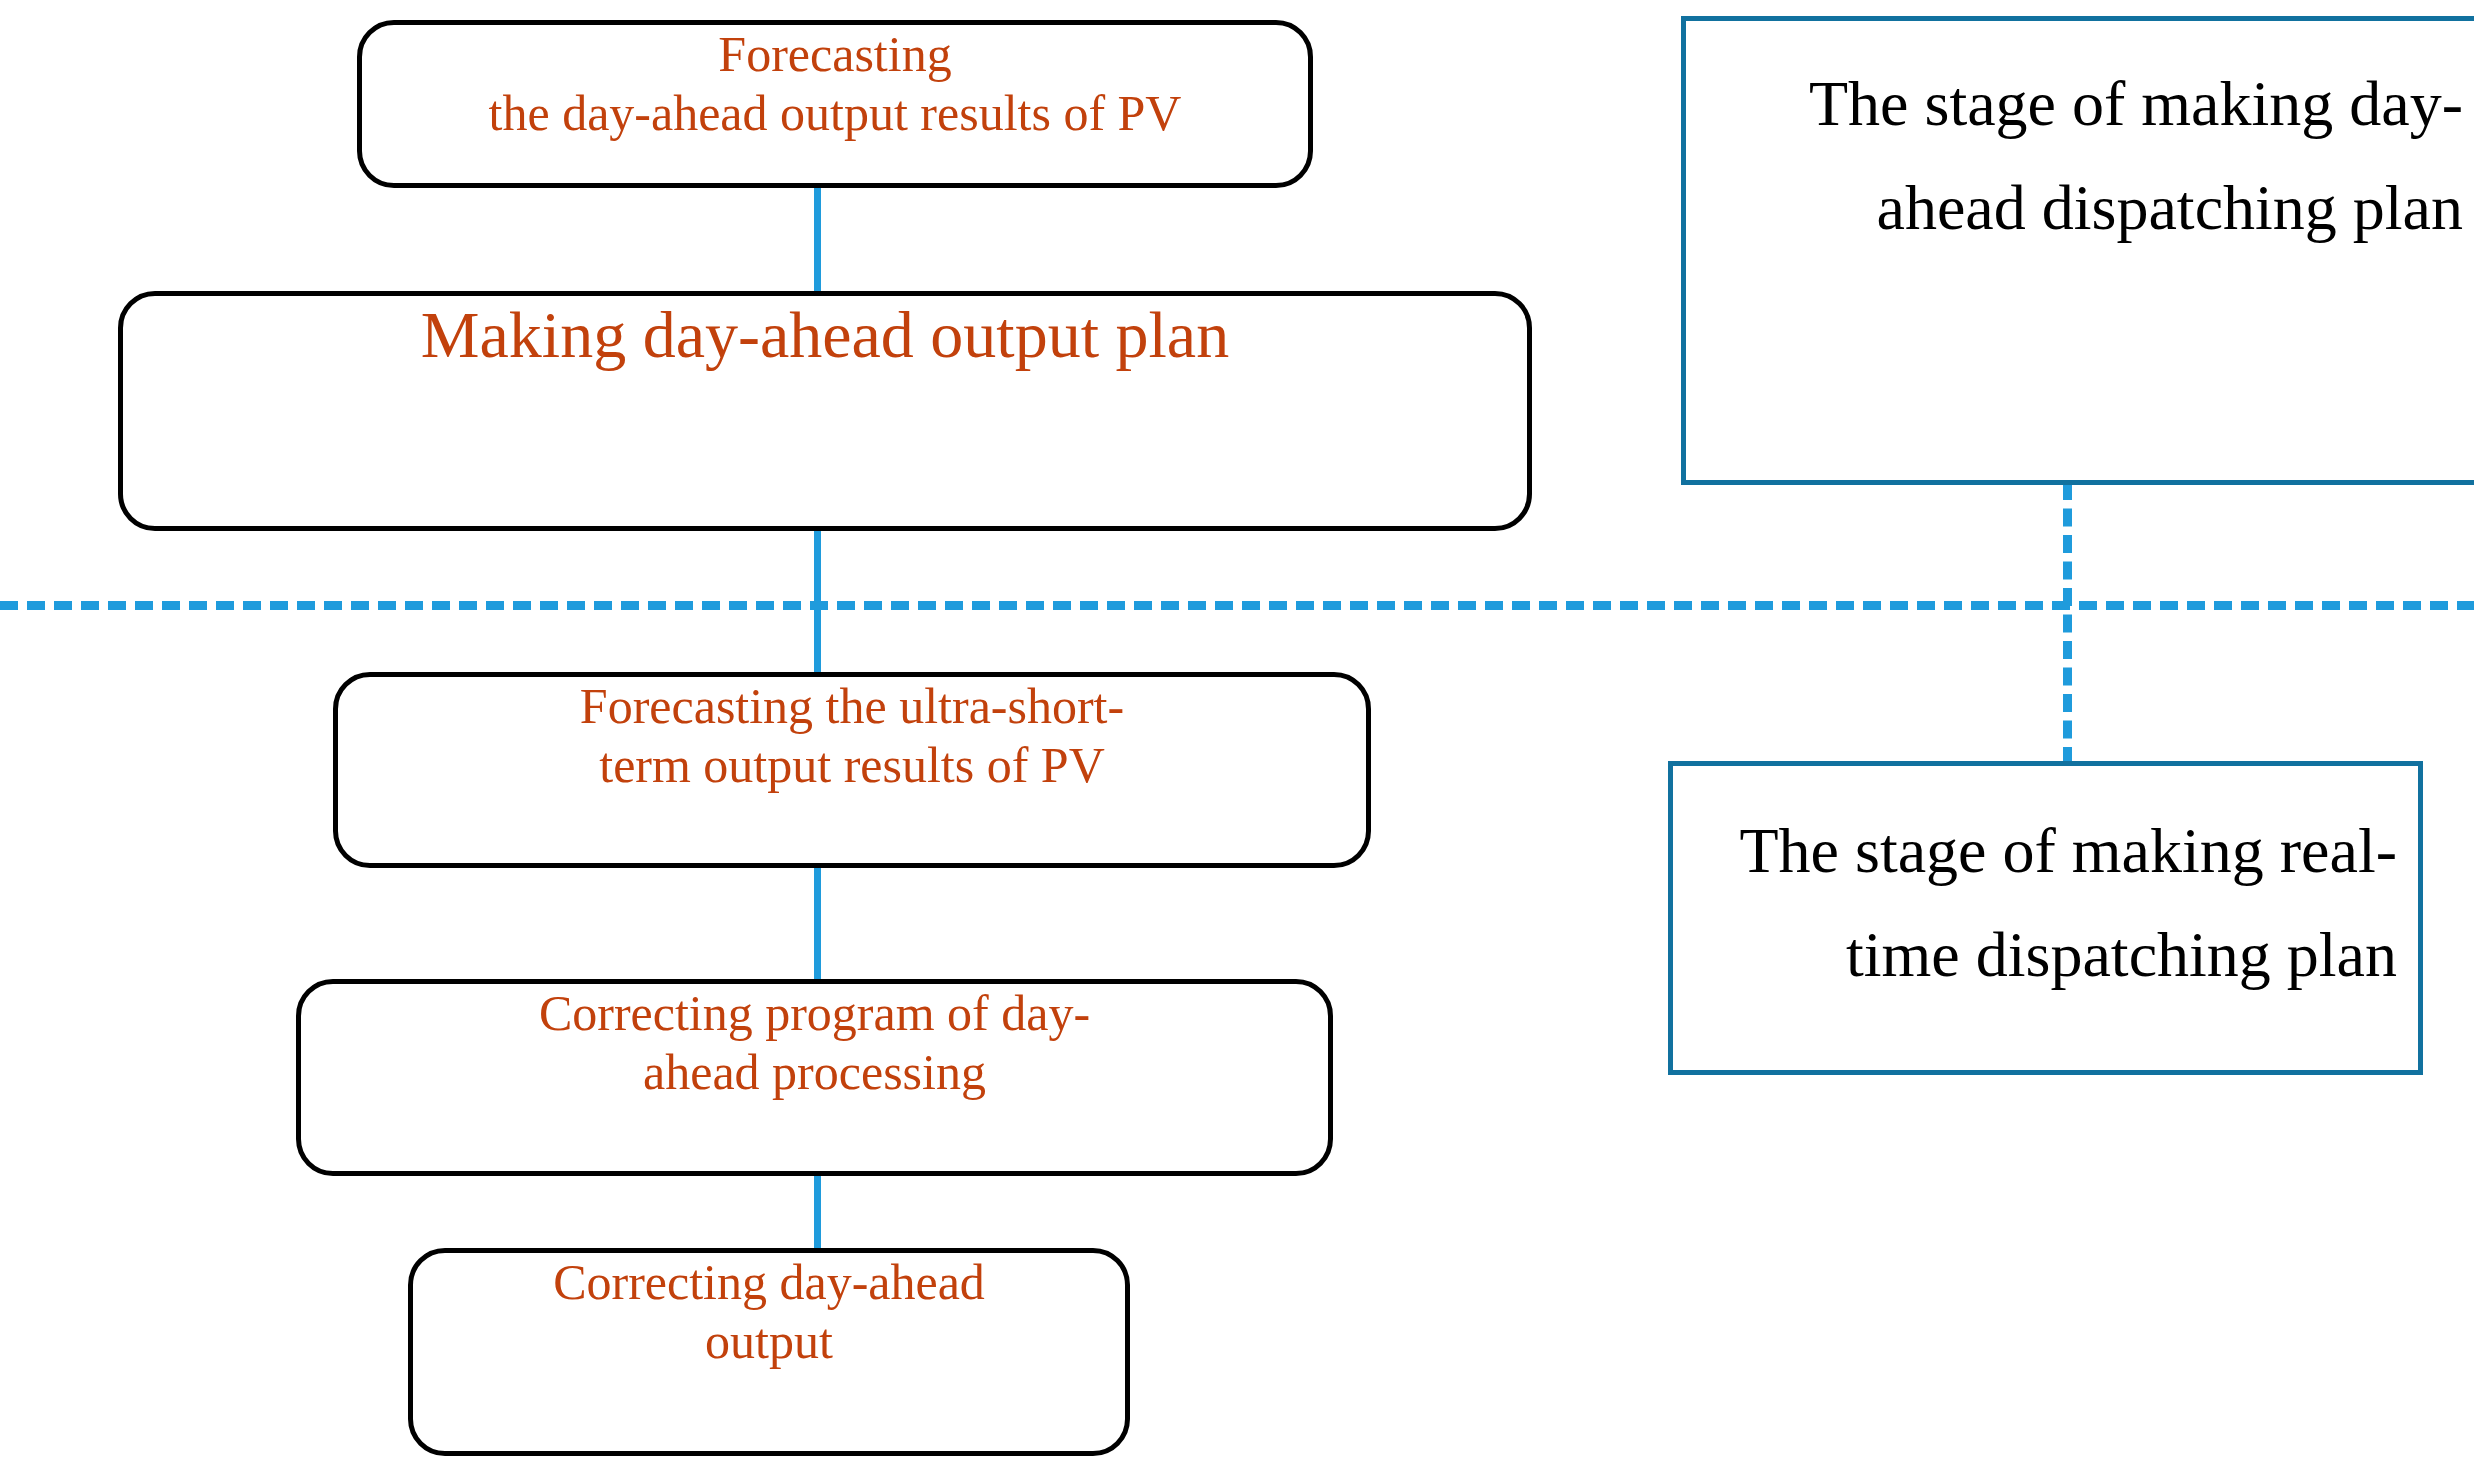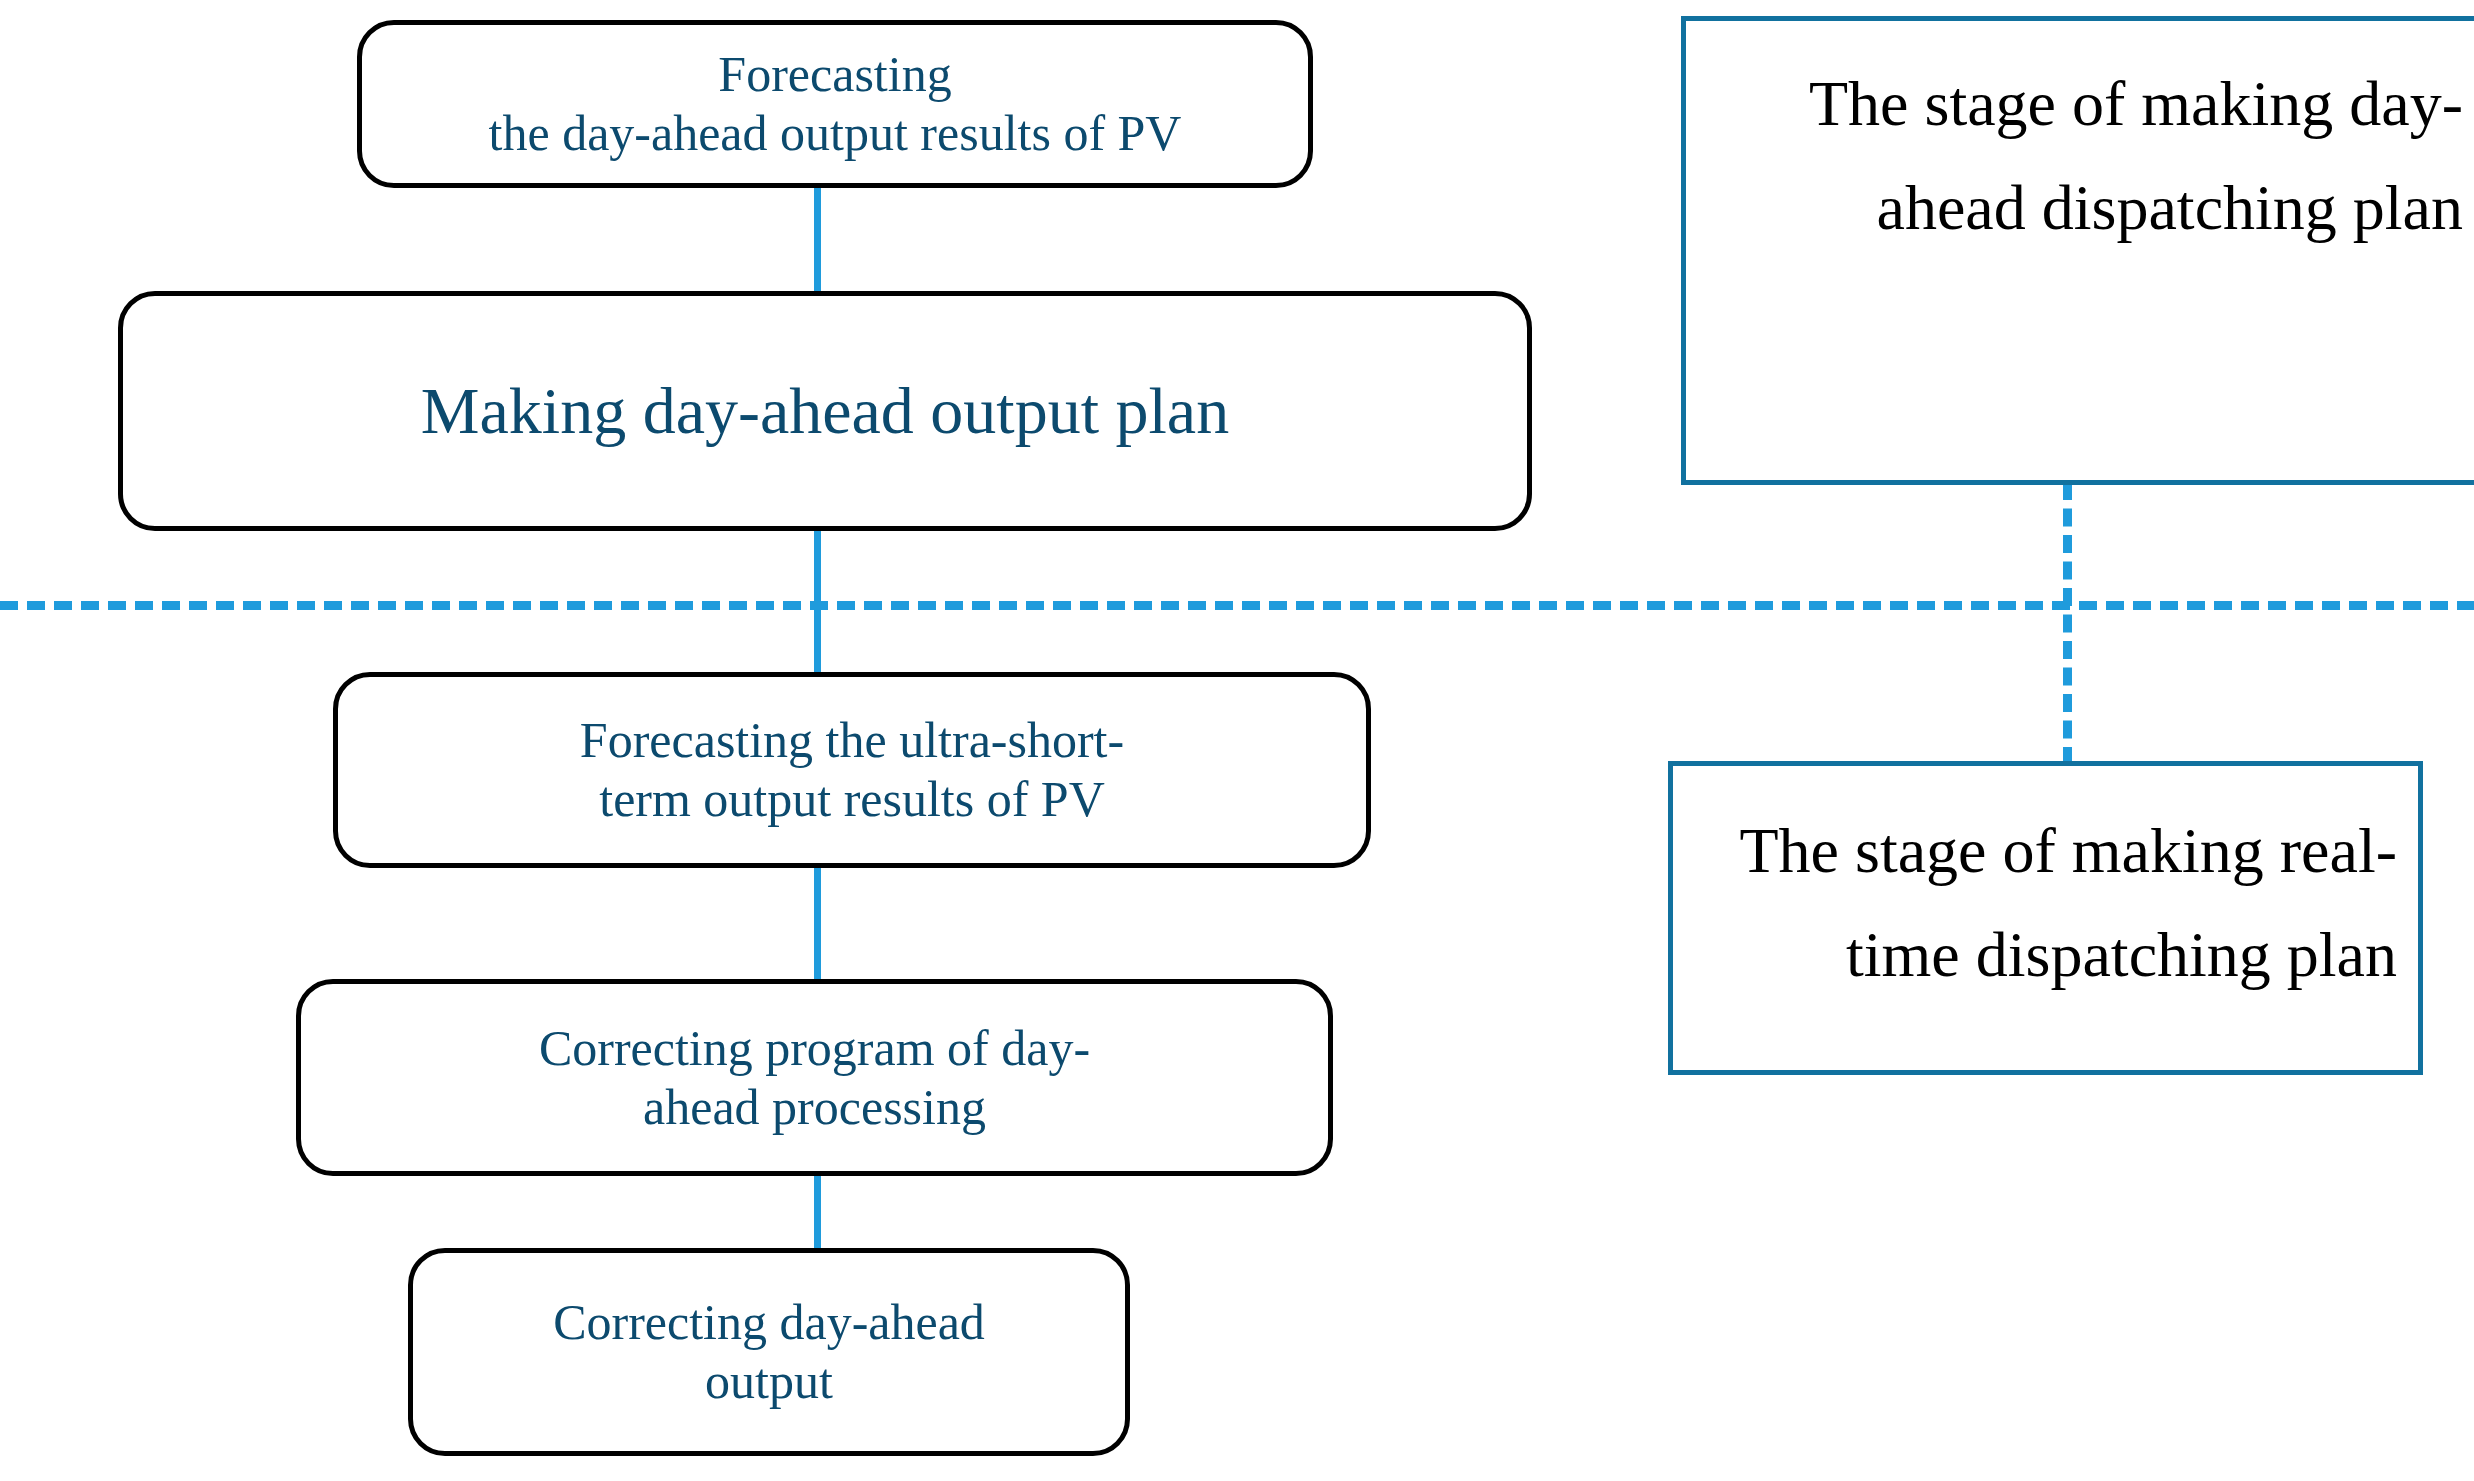--- a/index.html
+++ b/index.html
@@ -18,24 +18,23 @@
   }
 
   
   .proc-box {
     position: absolute;
     box-sizing: border-box;
     border: 5.7px solid #000000;
     border-radius: 37px;
     background: #ffffff;
     display: flex;
-    align-items: center;
     justify-content: center;
     text-align: center;
-    color: #0c4a6e;
+    color: #c2410c;
     z-index: 4;
   }
   .proc-box .txt {
     display: block;
     width: 100%;
     line-height: 1.18;
     padding: 0 11.3px;
     box-sizing: border-box;
     white-space: pre-line;
   }

